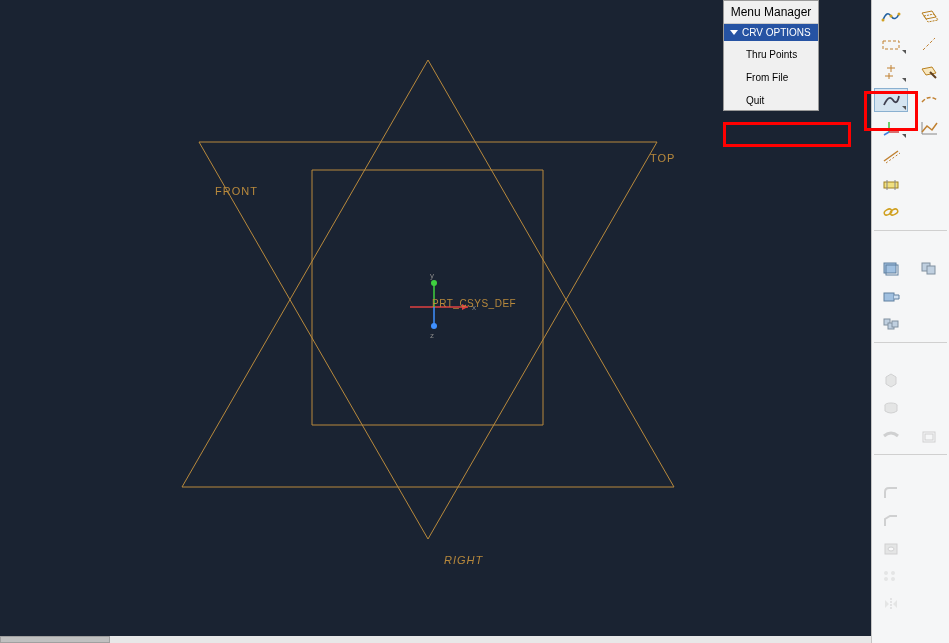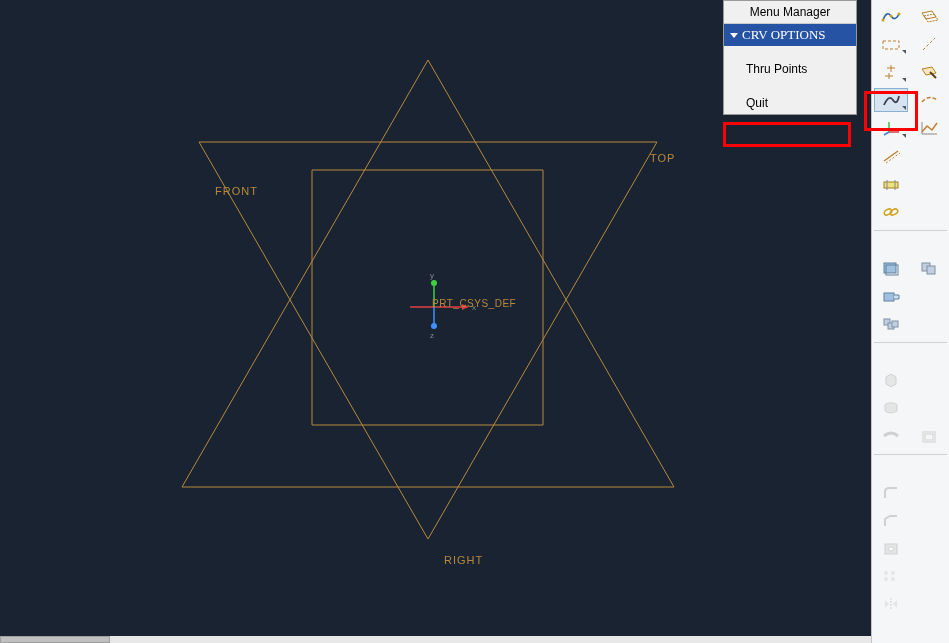--- a/index.html
+++ b/index.html
@@ -36,52 +36,51 @@
     .csys-label {
       position: absolute;
       color: #b8893c;
       font-size: 10px;
       letter-spacing: 0.5px;
     }
     .menu-manager {
       position: absolute;
       top: 0;
       left: 723px;
-      width: 134px;
+      width: 96px;
       background: #f0f0f0;
       border: 1px solid #999;
     }
     .menu-title {
       text-align: center;
       padding: 4px;
       background: #f0f0f0;
       border-bottom: 1px solid #ccc;
       font-size: 12px;
     }
     .menu-section {
       background: #1e3a8a;
       background: #2653a3;
       color: #fff;
       padding: 3px 6px;
-      font-size: 13px;
+      font-size: 10px;
       display: flex;
       align-items: center;
       gap: 4px;
-      font-family: Liberation Serif, serif;
     }
     .menu-section-arrow {
       width: 0;
       height: 0;
       border-left: 4px solid transparent;
       border-right: 4px solid transparent;
       border-top: 5px solid #fff;
     }
     .menu-item {
-      padding: 16px 6px 4px 22px;
-      font-size: 12px;
+      padding: 8px 6px 4px 22px;
+      font-size: 10px;
       cursor: pointer;
       background: #f0f0f0;
     }
     .menu-item.bold { font-weight: bold; }
     .menu-item.highlighted {
       background: #f0f0f0;
     }
     .red-box {
       position: absolute;
       border: 3px solid #ff0000;
@@ -185,36 +184,37 @@
     <circle cx="434" cy="283" r="3" fill="#3fd03f"></circle>
     <line x1="434" y1="307" x2="434" y2="326" stroke="#3f90ff" stroke-width="1.5"></line>
     <circle cx="434" cy="326" r="3" fill="#3f90ff"></circle>
     <text x="472" y="310" fill="#888" font-size="8">x</text>
     <text x="430" y="278" fill="#888" font-size="8">y</text>
     <text x="430" y="338" fill="#888" font-size="8">z</text>
   </svg>
 
   <span class="plane-label" style="left:215px; top:185px;">FRONT</span>
   <span class="plane-label" style="left:650px; top:152px;text-align:center;">TOP</span>
-  <span class="plane-label" style="left:444px; top:554px;">RIGHT</span>
+  <span class="plane-label" style="left:444px; top:554px;font-style:italic;">RIGHT</span>
   <span class="csys-label" style="left:432px; top:298px;">PRT_CSYS_DEF</span>
 
 </div>
 
 <div class="scrollbar-bottom">
   <div class="scrollbar-thumb"></div>
 </div>
 
 <div class="menu-manager">
   <div class="menu-title">Menu Manager</div>
   <div class="menu-section">
     <span class="menu-section-arrow"></span>
     <span>CRV OPTIONS</span>
   </div>
   <div class="menu-item">Thru Points</div>
+  <div class="menu-item">From File</div>
   <div class="menu-item">Quit</div>
 </div>
 
 <div class="red-box red-box-menu"></div>
 <div class="red-box red-box-tool"></div>
 
 <div class="toolbar">
   <div class="tool-btn">
       <svg width="20" height="16">
         <path d="M2,12 Q6,2 10,8 T18,6" fill="none" stroke="#2060a0" stroke-width="1.5"></path>

